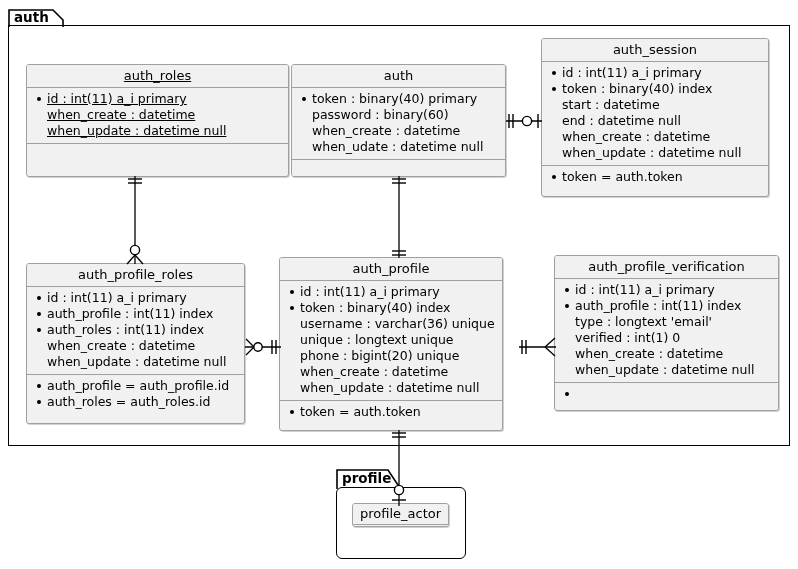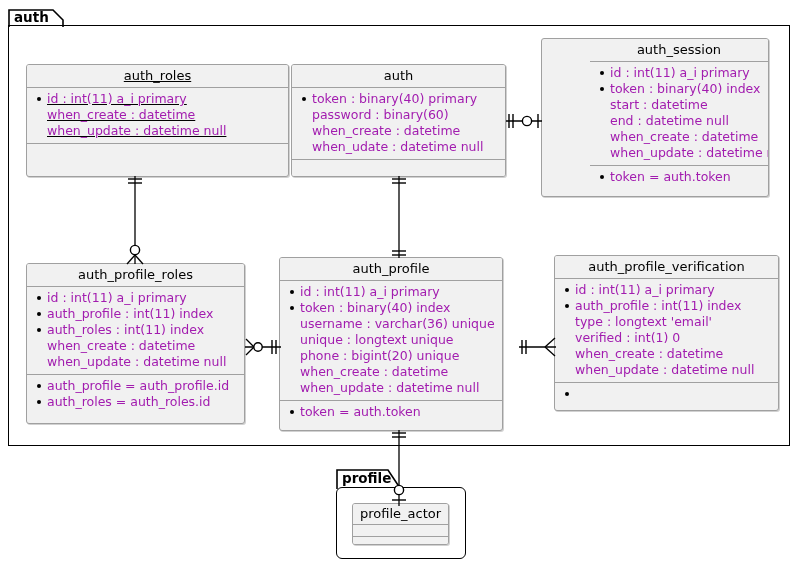--- a/index.html
+++ b/index.html
@@ -34,21 +34,21 @@
     white-space:nowrap;
   }
   .entity-section{
     padding:3px 6px 4px 6px;
     border-bottom:1px solid #a0a0a0;
     background:#f1f1f1;
   }
   .entity-section:last-child{border-bottom:none;}
   .entity-section.empty{min-height:9px;padding:4px 6px;}
   .field{
-    display:block;color:#a21caf;white-space:nowrap;
+    display:block;color:#000000;white-space:nowrap;
     padding-left:14px;position:relative;line-height:16px;
   }
   .field.key::before{
     content:"";position:absolute;left:4px;top:6px;
     width:4px;height:4px;border-radius:50%;background:#000;
   }
 
   
   .conn{position:absolute;}
   .conn svg{display:block;overflow:visible;}
@@ -82,21 +82,21 @@
     <div class="entity-title" style="font-size:13px;">auth</div>
     <div class="entity-section">
       <span class="field key">token : binary(40) primary</span>
       <span class="field">password : binary(60)</span>
       <span class="field">when_create : datetime</span>
       <span class="field">when_udate : datetime null</span>
     </div>
     <div class="entity-section empty"></div>
   </div>
 
-  <div class="entity" style="left:541px;top:38px;width:228px;height:159px;font-size:12.5px;padding-left:48px;">
+  <div class="entity" style="left:541px;top:38px;width:228px;height:159px;font-size:12.5px;">
     <div class="entity-title" style="font-size:13px;">auth_session</div>
     <div class="entity-section">
       <span class="field key">id : int(11) a_i primary</span>
       <span class="field key">token : binary(40) index</span>
       <span class="field">start : datetime</span>
       <span class="field">end : datetime null</span>
       <span class="field">when_create : datetime</span>
       <span class="field">when_update : datetime null</span>
     </div>
     <div class="entity-section">
@@ -153,21 +153,21 @@
   <div class="pkg">
     <div class="pkg-tab" style="left:336px;top:468px;width:66px;height:20px;">
       <svg width="70" height="22" style="position:absolute;left:0;top:0;">
         <path d="M1,21 L1,2 L52,2 L64,20 L64,21" fill="#ffffff" stroke="#000000" stroke-width="1.6"></path>
       </svg>
       <span class="pkg-tab-label" style="left:6px;top:2px;font-size:13.5px;line-height:17px;">profile</span>
     </div>
     <div class="pkg-body" style="left:336px;top:487px;width:130px;height:72px;border-radius:6px;"></div>
   </div>
 
-  <div class="entity" style="left:352px;top:503px;width:97px;height:42px;font-size:12.5px;">
+  <div class="entity" style="left:352px;top:503px;width:97px;height:24px;font-size:12.5px;">
     <div class="entity-title" style="font-size:13px;padding:2px 6px 3px 6px;">profile_actor</div>
     <div class="entity-section empty" style="min-height:5px;padding:3px 6px;"></div>
     <div class="entity-section empty" style="min-height:5px;padding:3px 6px;"></div>
   </div>
 
   <div class="conn" style="left:500px;top:106px;">
     <svg width="48" height="30" viewBox="0 0 48 30">
       <line x1="6" y1="15" x2="42" y2="15" stroke="#000" stroke-width="1.3"></line>
 
       <line x1="9" y1="8" x2="9" y2="22" stroke="#000" stroke-width="1.4"></line>

